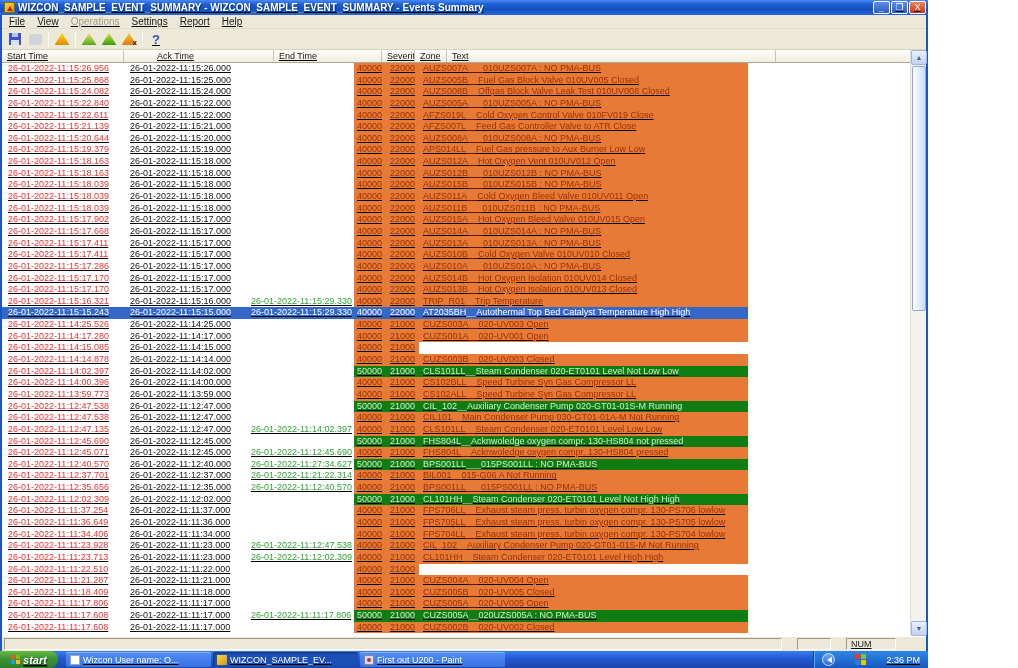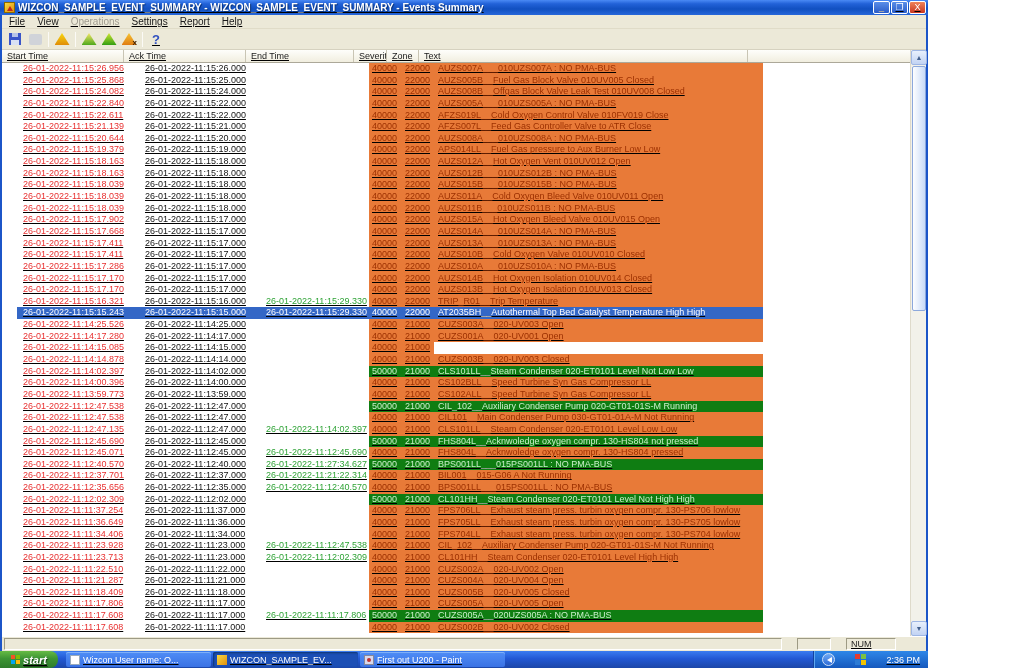--- a/index.html
+++ b/index.html
@@ -47,21 +47,21 @@
   .tri.grn2{background:linear-gradient(#CFE634,#339E12);}
   .tri.org{background:linear-gradient(#F6C434,#E07C12);}
   .tri-x{position:absolute;font-size:8px;font-weight:bold;color:#402000;bottom:1px;right:2px;}
   .helpq{font-size:13px;font-weight:bold;color:#3050C0;}
 
   
   .table-area{flex:1;position:relative;background:#fff;min-height:0;display:flex;flex-direction:column;}
   .thead{height:13px;flex:0 0 13px;display:flex;width:calc(100% - 16px);
     background:linear-gradient(#FEFEFB,#F1EEDF);border-bottom:1px solid #ACA899;font-size:9px;color:#1A1A1A;}
   .hc{border-right:1px solid #C9C5B4;padding-left:5px;line-height:12px;white-space:nowrap;overflow:hidden;}
-  .rows{flex:1;overflow:hidden;background:#fff;margin-left:15px;}
+  .rows{flex:1;overflow:hidden;background:#fff;}
   .row{display:flex;height:11.65px;line-height:11.6px;font-size:9px;white-space:nowrap;}
   .c{overflow:hidden;white-space:nowrap;flex:0 0 auto;}
   .c.start{width:122px;padding-left:6px;color:#E83030;}
   .c.ack  {width:122px;padding-left:6px;color:#141414;}
   .c.end  {width:108px;padding-left:5px;color:#2FA336;}
   .c.sev  {width:33px;padding-left:3px;}
   .c.zone {width:32px;padding-left:3px;}
   .c.txt  {width:329px;padding-left:4px;}
   .c.fill {flex:1 1 auto;background:#fff;}
   .row .c.sev,.row .c.zone,.row .c.txt{background:#E87A38;color:#9C3000;}
@@ -167,21 +167,21 @@
         </span>
       <span class="tsep"></span>
       <span class="tbtn">
           <span class="helpq">?</span>
         </span>
     </div>
 
     <div class="table-area">
       <div class="thead">
           <span class="hc" style="width: 122px;">Start Time</span>
-          <span class="hc" style="width: 122px;">Ack Time</span>
+          <span class="hc" style="width: 122px; margin-left: 28px;">Ack Time</span>
           <span class="hc" style="width: 108px;">End Time</span>
           <span class="hc" style="width: 33px;">Severity</span>
           <span class="hc" style="width: 32px;">Zone</span>
           <span class="hc" style="width: 329px;">Text</span>
           <span class="hc" style="flex: 1 1 0%; border-right: none;"></span>
         </div>
       <div class="rows">
           <div class="row">
             <span class="c start">26-01-2022-11:15:26.956</span>
             <span class="c ack">26-01-2022-11:15:26.000</span>
@@ -567,21 +567,20 @@
             <span class="c zone">21000</span>
             <span class="c txt">CL101HH__Steam Condenser 020-ET0101 Level High High</span>
             <span class="c fill"></span>
           </div>
           <div class="row">
             <span class="c start">26-01-2022-11:11:22.510</span>
             <span class="c ack">26-01-2022-11:11:22.000</span>
             <span class="c end"></span>
             <span class="c sev">40000</span>
             <span class="c zone">21000</span>
-            <span class="c txt">CUZS002A__020-UV002 Open</span>
             <span class="c fill"></span>
           </div>
           <div class="row">
             <span class="c start">26-01-2022-11:11:21.287</span>
             <span class="c ack">26-01-2022-11:11:21.000</span>
             <span class="c end"></span>
             <span class="c sev">40000</span>
             <span class="c zone">21000</span>
             <span class="c txt">CUZS004A__020-UV004 Open</span>
             <span class="c fill"></span>

